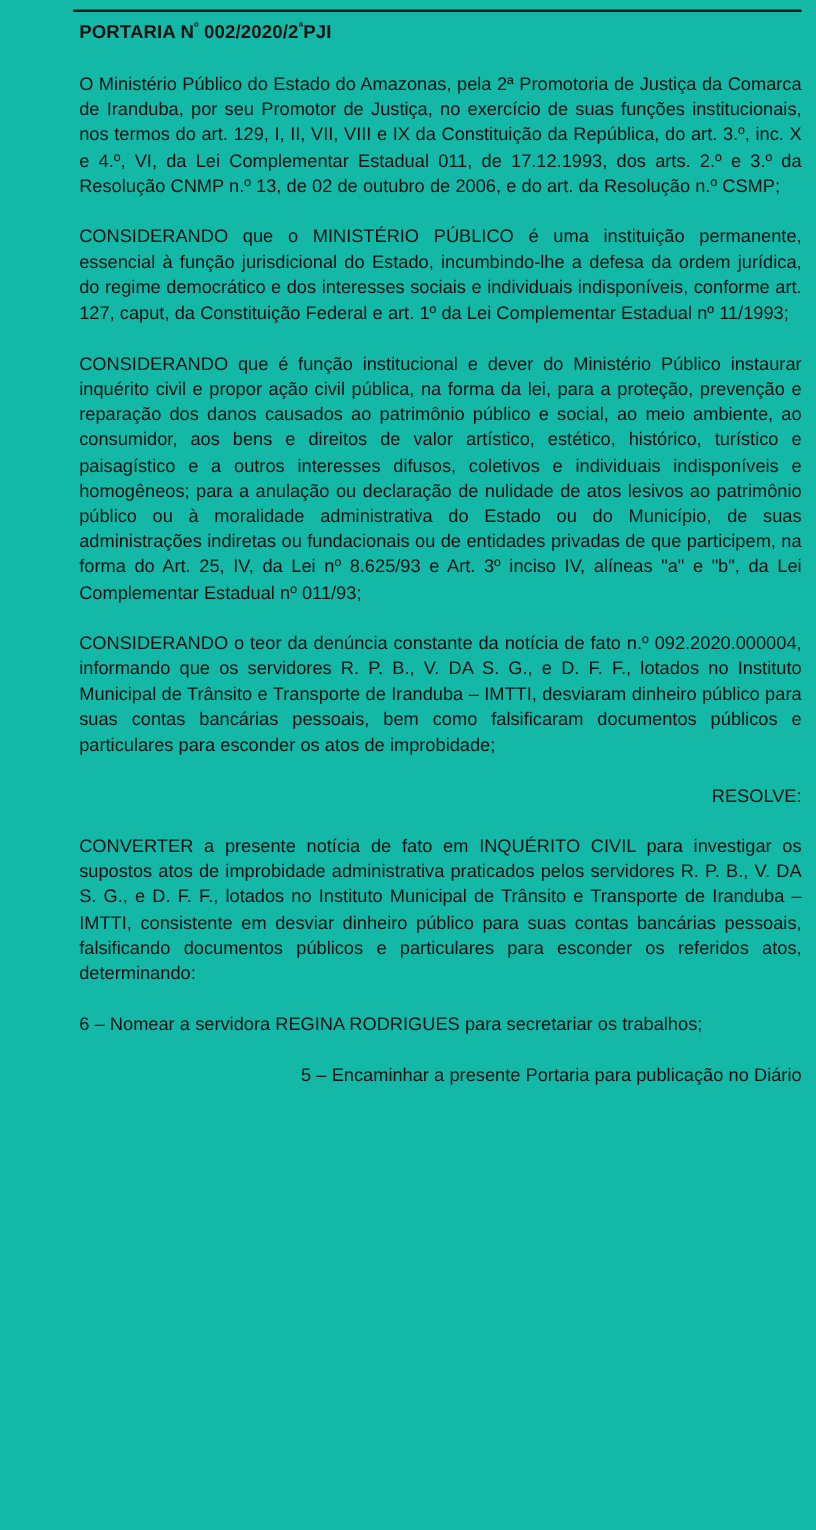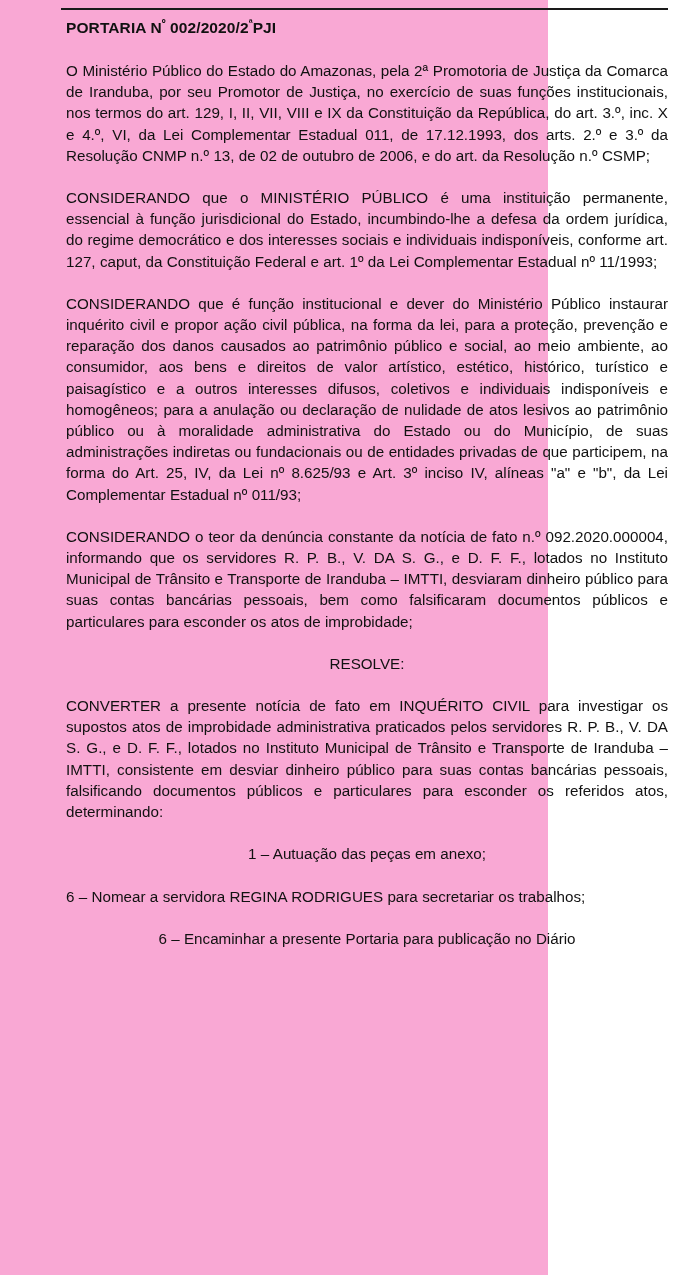--- a/index.html
+++ b/index.html
@@ -11,23 +11,23 @@
   body {
     width: 680px;
     height: 1275px;
     overflow: hidden;
     font-family: "Liberation Sans", sans-serif;
     color: #111111;
     -webkit-font-smoothing: antialiased;
   }
   .page {
     position: relative;
-    width: 548px;
+    width: 680px;
     height: 1275px;
-    background: #f9a8d4;
+    background: #14b8a6;
     box-sizing: border-box;
   }
   .top-rule {
     position: absolute;
     left: 61px;
     top: 8px;
     width: 607px;
     height: 0;
     border-top: 2px solid #1a1a1a;
   }
@@ -57,21 +57,21 @@
     margin: 16px 0 21px 0;
     text-align: justify;
     text-justify: inter-word;
     word-spacing: 0.1px;
     hyphens: none;
   }
   p.para:last-child {
     margin-bottom: 0;
   }
   p.plain {
-    text-align: center;
+    text-align: right;
   }
 </style>
 </head>
 <body>
 
 <div class="page">
 
   <div class="top-rule"></div>
 
   <div class="content">
@@ -84,21 +84,20 @@
 
     <p class="para">CONSIDERANDO que é função institucional e dever do Ministério Público instaurar inquérito civil e propor ação civil pública, na forma da lei, para a proteção, prevenção e reparação dos danos causados ao patrimônio público e social, ao meio ambiente, ao consumidor, aos bens e direitos de valor artístico, estético, histórico, turístico e paisagístico e a outros interesses difusos, coletivos e individuais indisponíveis e homogêneos; para a anulação ou declaração de nulidade de atos lesivos ao patrimônio público ou à moralidade administrativa do Estado ou do Município, de suas administrações indiretas ou fundacionais ou de entidades privadas de que participem, na forma do Art. 25, IV, da Lei nº 8.625/93 e Art. 3º inciso IV, alíneas "a" e "b", da Lei Complementar Estadual nº 011/93;</p>
 
 
     <p class="para">CONSIDERANDO o teor da denúncia constante da notícia de fato n.º 092.2020.000004, informando que os servidores R. P. B., V. DA S. G., e D. F. F., lotados no Instituto Municipal de Trânsito e Transporte de Iranduba – IMTTI, desviaram dinheiro público para suas contas bancárias pessoais, bem como falsificaram documentos públicos e particulares para esconder os atos de improbidade;</p>
 
     <p class="para plain">RESOLVE:</p>
 
     <p class="para">CONVERTER a presente notícia de fato em INQUÉRITO CIVIL para investigar os supostos atos de improbidade administrativa praticados pelos servidores R. P. B., V. DA S. G., e D. F. F., lotados no Instituto Municipal de Trânsito e Transporte de Iranduba – IMTTI, consistente em desviar dinheiro público para suas contas bancárias pessoais, falsificando documentos públicos e particulares para esconder os referidos atos, determinando:</p>
 
-    <p class="para plain">1 – Autuação das peças em anexo;</p>
 
     <p class="para">6 – Nomear a servidora REGINA RODRIGUES para secretariar os trabalhos;</p>
 
-    <p class="para plain">6 – Encaminhar a presente Portaria para publicação no Diário</p>
+    <p class="para plain">5 – Encaminhar a presente Portaria para publicação no Diário</p>
 
   </div>
 
 </div>
 
 </body></html>

